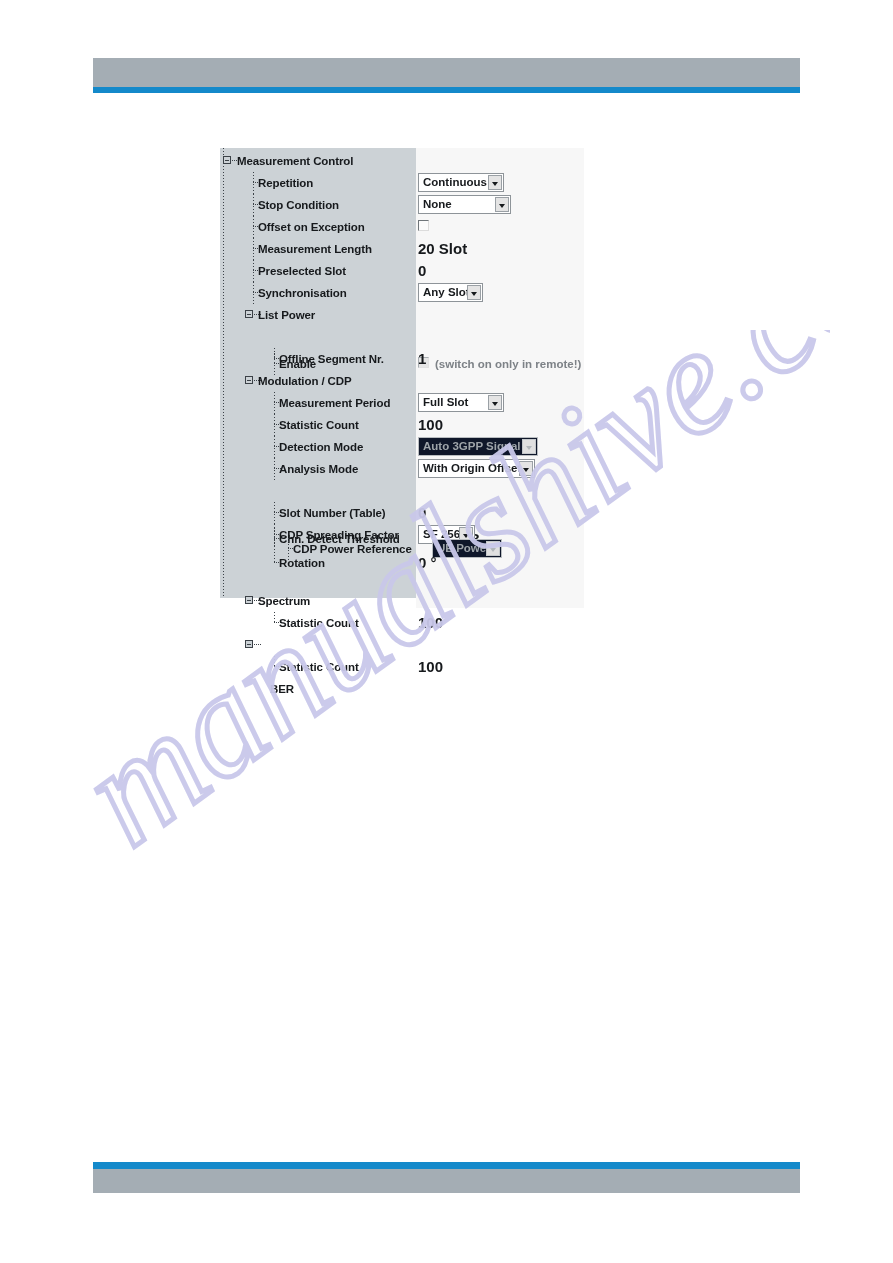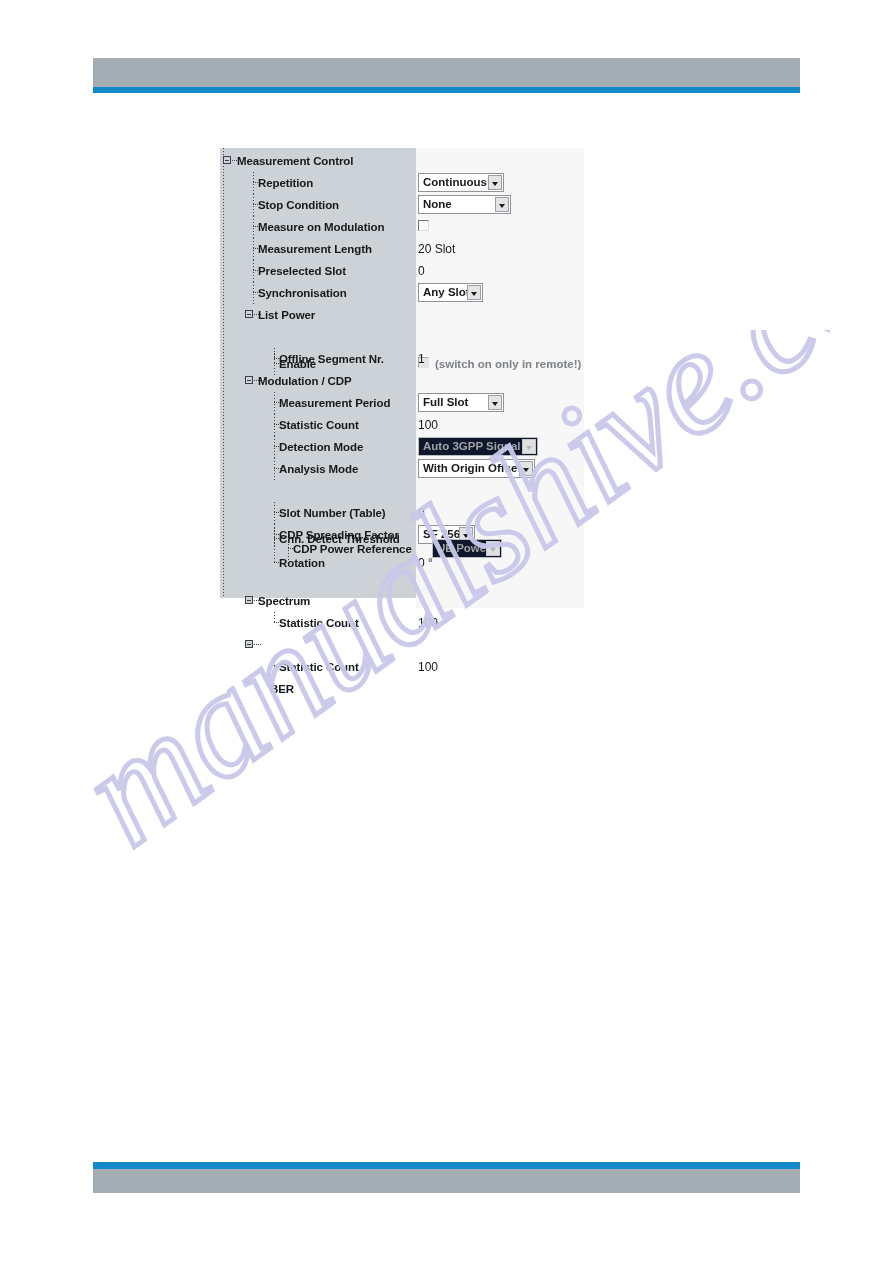--- a/index.html
+++ b/index.html
@@ -150,22 +150,22 @@
 
   
   .val-cell {
     position: absolute;
     left: 198px;
     top: 0;
     height: 22px;
     line-height: 22px;
   }
   .val-text {
-    font-size: 12px;
-    font-weight: normal;
+    font-size: 15px;
+    font-weight: bold;
     color: #16191c;
     white-space: nowrap;
   }
 
   .combo {
     position: absolute;
     left: 198px;
     top: 1px;
     height: 19px;
     box-sizing: border-box;
@@ -283,21 +283,21 @@
         <div class="vline" style="left: 33px; top: 0px; height: 22px;"></div>
         <div class="tree-label" style="left: 38px;">Stop Condition</div>
         <div class="combo" style="width: 93px;">
           <div class="combo-text">None</div>
           <div class="combo-arrow"></div>
         </div>
       </div>
       <div class="row" style="top: 68px;">
         <div class="elbow" style="left: 33px;"></div>
         <div class="vline" style="left: 33px; top: 0px; height: 22px;"></div>
-        <div class="tree-label" style="left: 38px;">Measure on Modulation</div>
+        <div class="tree-label" style="left: 38px;">Offset on Exception</div>
         <div class="cbox"></div>
       </div>
       <div class="row" style="top: 90px;">
         <div class="elbow" style="left: 33px;"></div>
         <div class="vline" style="left: 33px; top: 0px; height: 22px;"></div>
         <div class="tree-label" style="left: 38px;">Measurement Length</div>
         <div class="val-cell val-text">20 Slot</div>
       </div>
       <div class="row" style="top: 112px;">
         <div class="elbow" style="left: 33px;"></div>

